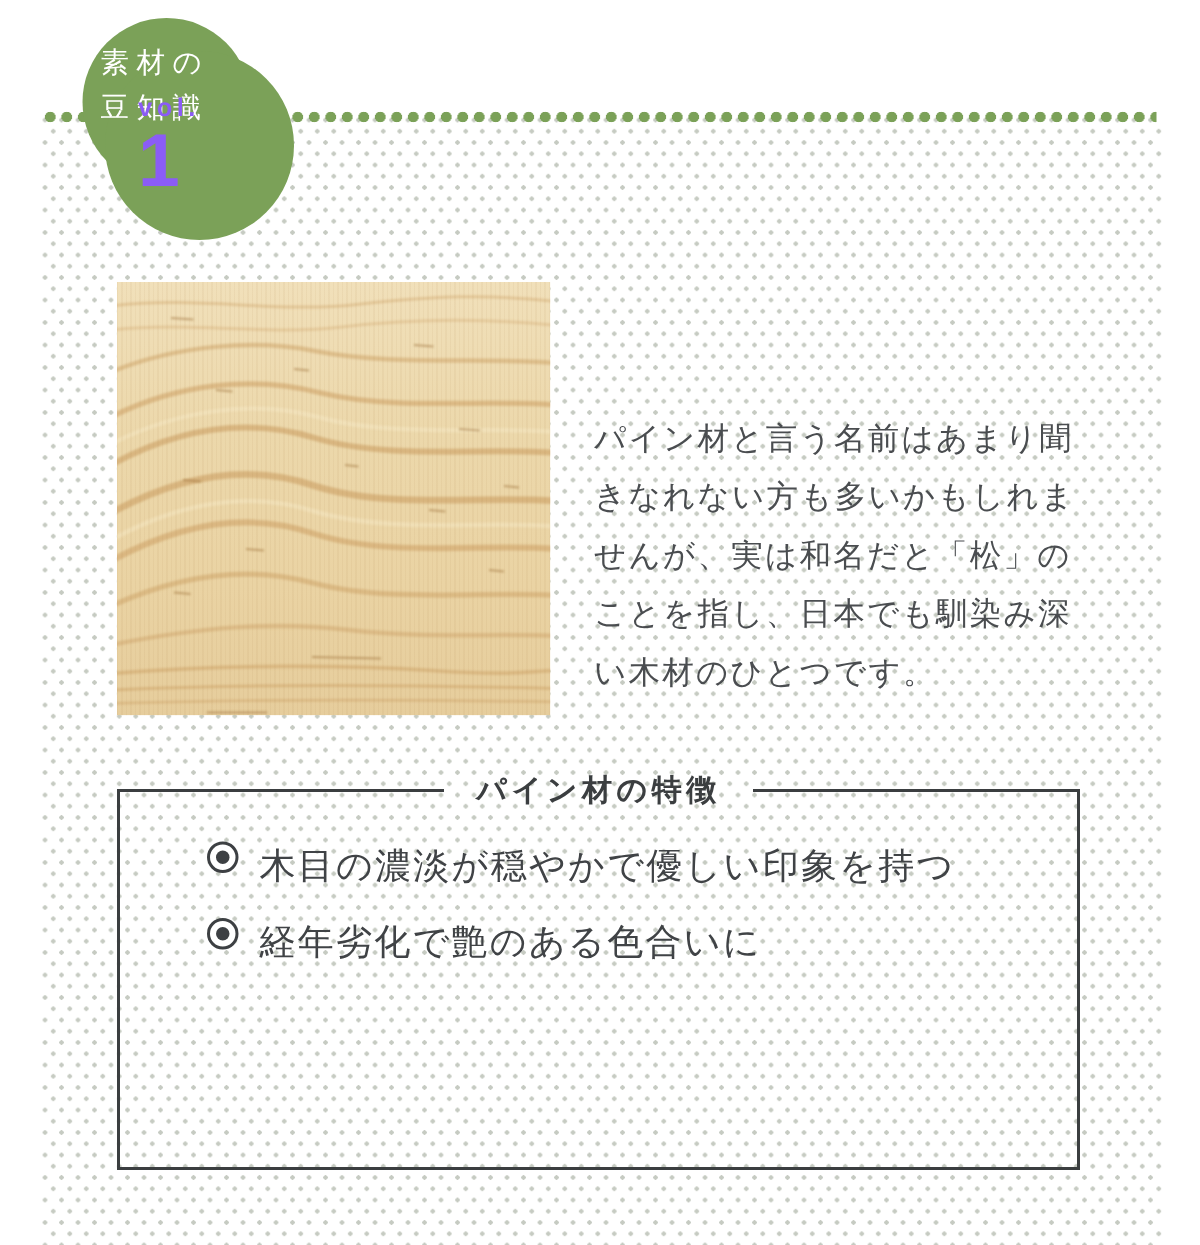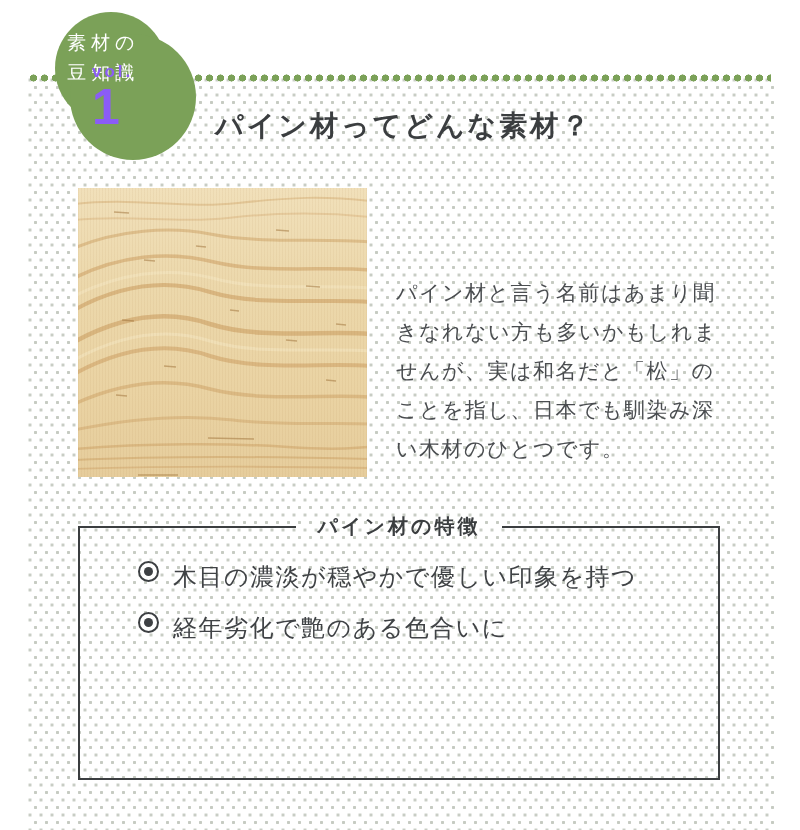--- a/index.html
+++ b/index.html
@@ -28,21 +28,21 @@
   
   .dotline{
     position:absolute;left:28px;top:74px;width:743px;height:8px;
     background-image:radial-gradient(circle, var(--accent-green) 3.4px, rgba(255,255,255,0) 3.7px);
     background-size:11px 8px;
     background-position:0 50%;
     background-repeat:repeat-x;
   }
 
   
-  .blob{position:absolute;left:0;top:0;width:220px;height:180px;text-align:center;}
+  .blob{position:absolute;left:0;top:0;width:220px;height:180px;}
   .blob-c{position:absolute;border-radius:50%;background:var(--accent-green);}
   .blob-c.a{left:55px;top:12px;width:112px;height:112px;}
   .blob-c.b{left:70px;top:34px;width:126px;height:126px;}
   .blob-lines{position:absolute;left:67px;top:28px;color:#ffffff;font-size:19px;letter-spacing:5px;line-height:30px;font-weight:500;}
   .blob-vol{position:absolute;left:90px;top:62px;color:#8b5cf6;display:flex;align-items:baseline;flex-direction:column;}
   .blob-vol .vol{font-size:17px;font-weight:700;letter-spacing:3px;}
   .blob-vol .num{font-size:50px;font-weight:700;line-height:1;margin-left:2px;}
 
   
   .title{
@@ -99,21 +99,20 @@
     <div class="blob-lines">
       <div>素材の</div>
       <div>豆知識</div>
     </div>
     <div class="blob-vol">
       <span class="vol">vol.</span>
       <span class="num">1</span>
     </div>
   </div>
 
-  <h1 class="title">パイン材ってどんな素材？</h1>
 
   <div class="wood">
     <svg viewBox="0 0 289 289" preserveAspectRatio="none">
       <defs>
         <linearGradient id="woodgrad" x1="0" y1="0" x2="0" y2="1">
           <stop offset="0" stop-color="#f1e0ba"></stop>
           <stop offset="0.35" stop-color="#ecd8ab"></stop>
           <stop offset="0.7" stop-color="#ead3a3"></stop>
           <stop offset="1" stop-color="#e6cd9c"></stop>
         </linearGradient>

